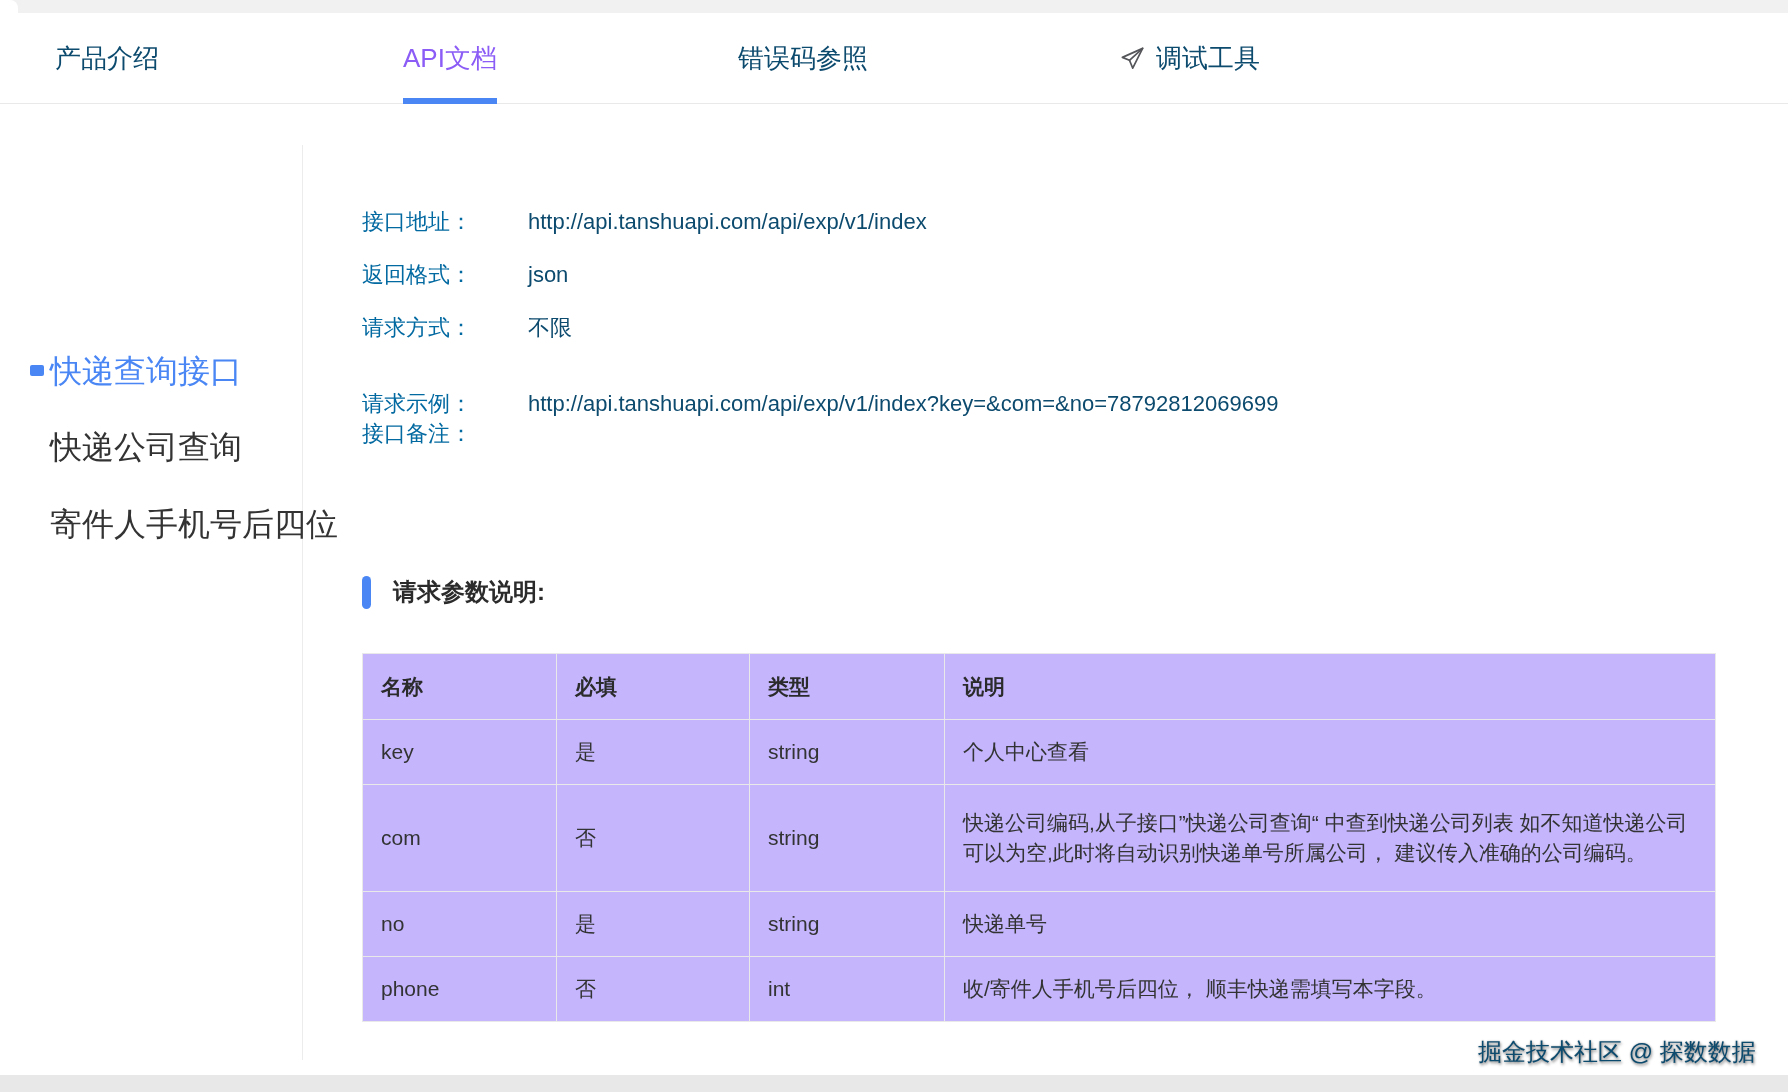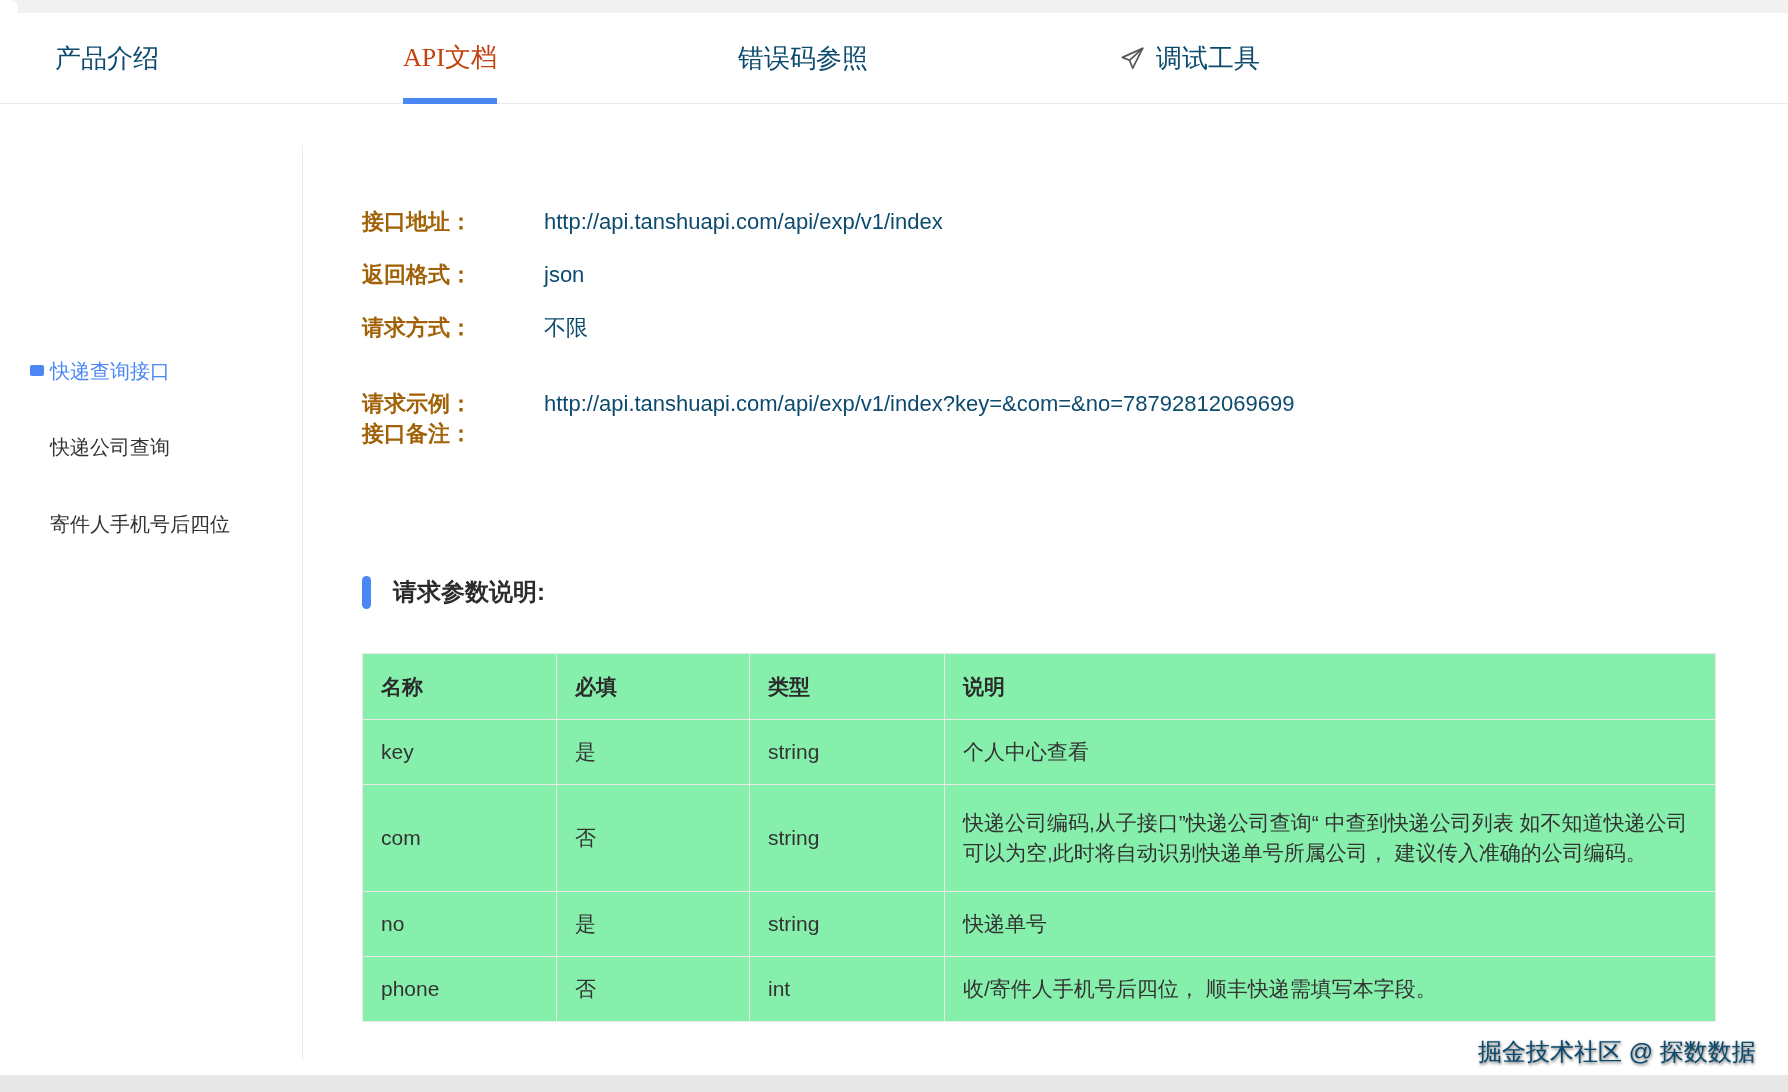--- a/index.html
+++ b/index.html
@@ -13,47 +13,47 @@
   .top-strip { position:absolute; left:0; top:0; width:100%; height:13px; background:#f1f1f2; }
   .top-nub { position:absolute; left:0; top:0; width:18px; height:13px; background:#ffffff; border-top-right-radius:8px; }
 
   
   .navbar { position:absolute; left:0; top:13px; width:100%; height:90px; background:#ffffff; border-bottom:1px solid #e9e9e9; }
   .nav-tab { position:absolute; top:0; height:90px; line-height:90px; font-size:26px; color:#0c4a6e; cursor:pointer; white-space:nowrap; }
   .nav-tab.t0 { left:55px; }
   .nav-tab.t1 { left:403px; }
   .nav-tab.t2 { left:738px; }
   .nav-tab.t3 { left:1119px; }
-  .nav-tab.active { color:#c2410c;font-family:Liberation Serif, serif; }
+  .nav-tab.active { color:#8b5cf6; }
   .nav-tab.active::after { content:""; position:absolute; left:0; right:0; bottom:-1px; height:6px; background:#4a87f5; }
   .nav-tab svg { vertical-align:middle; margin-right:10px; position:relative; top:-2px; }
 
   
   .sidebar { position:absolute; left:0; top:145px; width:302px; height:915px; border-right:1px solid #ececec; }
-  .side-item { position:absolute; left:50px; height:32px; line-height:32px; font-size:20px; color:#333; cursor:pointer; white-space:nowrap; }
+  .side-item { position:absolute; left:50px; height:32px; line-height:32px; font-size:32px; color:#333; cursor:pointer; white-space:nowrap; }
   .side-item.s0 { top:210px; }
   .side-item.s1 { top:286px; }
   .side-item.s2 { top:363px; }
   .side-item.active { color:#4a87f5; }
   .bullet { position:absolute; left:-20px; top:10px; width:14px; height:11px; background:#4a87f5; border-radius:2px; }
 
   
   .field { position:absolute; left:362px; height:32px; line-height:32px; font-size:22px; white-space:nowrap; }
   .field.f0 { top:206px; } .field.f1 { top:259px; } .field.f2 { top:312px; }
   .field.f3 { top:388px; } .field.f4 { top:418px; }
-  .field .lbl { font-weight:700; color:#a16207; margin-right:28px; }
+  .field .lbl { font-weight:400; color:#0369a1; margin-right:12px; }
   .field .val { color:#0c4a6e;margin-left:44px; }
 
   
   .section-heading { position:absolute; left:362px; top:575px; height:34px; display:flex; align-items:center; }
   .blue-bar { width:9px; height:33px; background:#4a87f5; border-radius:4.5px; margin-right:22px; }
   .section-title { font-size:24px; font-weight:700; color:#2b2b2b; }
 
   
-  .params-table { position:absolute; left:362px; top:653px; width:1354px; border-collapse:collapse; table-layout:fixed; background:#86efac; font-size:21px; color:#333; }
+  .params-table { position:absolute; left:362px; top:653px; width:1354px; border-collapse:collapse; table-layout:fixed; background:#c4b5fd; font-size:21px; color:#333; }
   .params-table th, .params-table td { border:1px solid #e9e9e9; text-align:left; vertical-align:middle; padding:0 24px 0 18px; }
   .params-table th { height:65px; font-weight:700; color:#2b2b2b; }
   .params-table td { height:64px; font-weight:400; }
   .params-table tr.multi td { height:auto; padding-top:23px; padding-bottom:23px; line-height:30px; }
 
   
   .watermark { position:absolute; left:1478px; top:1036px; font-size:24px; color:#0c4a6e; white-space:nowrap;
     text-shadow:0 0 2px rgba(0,0,0,0.30), 1px 2px 3px rgba(0,0,0,0.45); }
 
   

